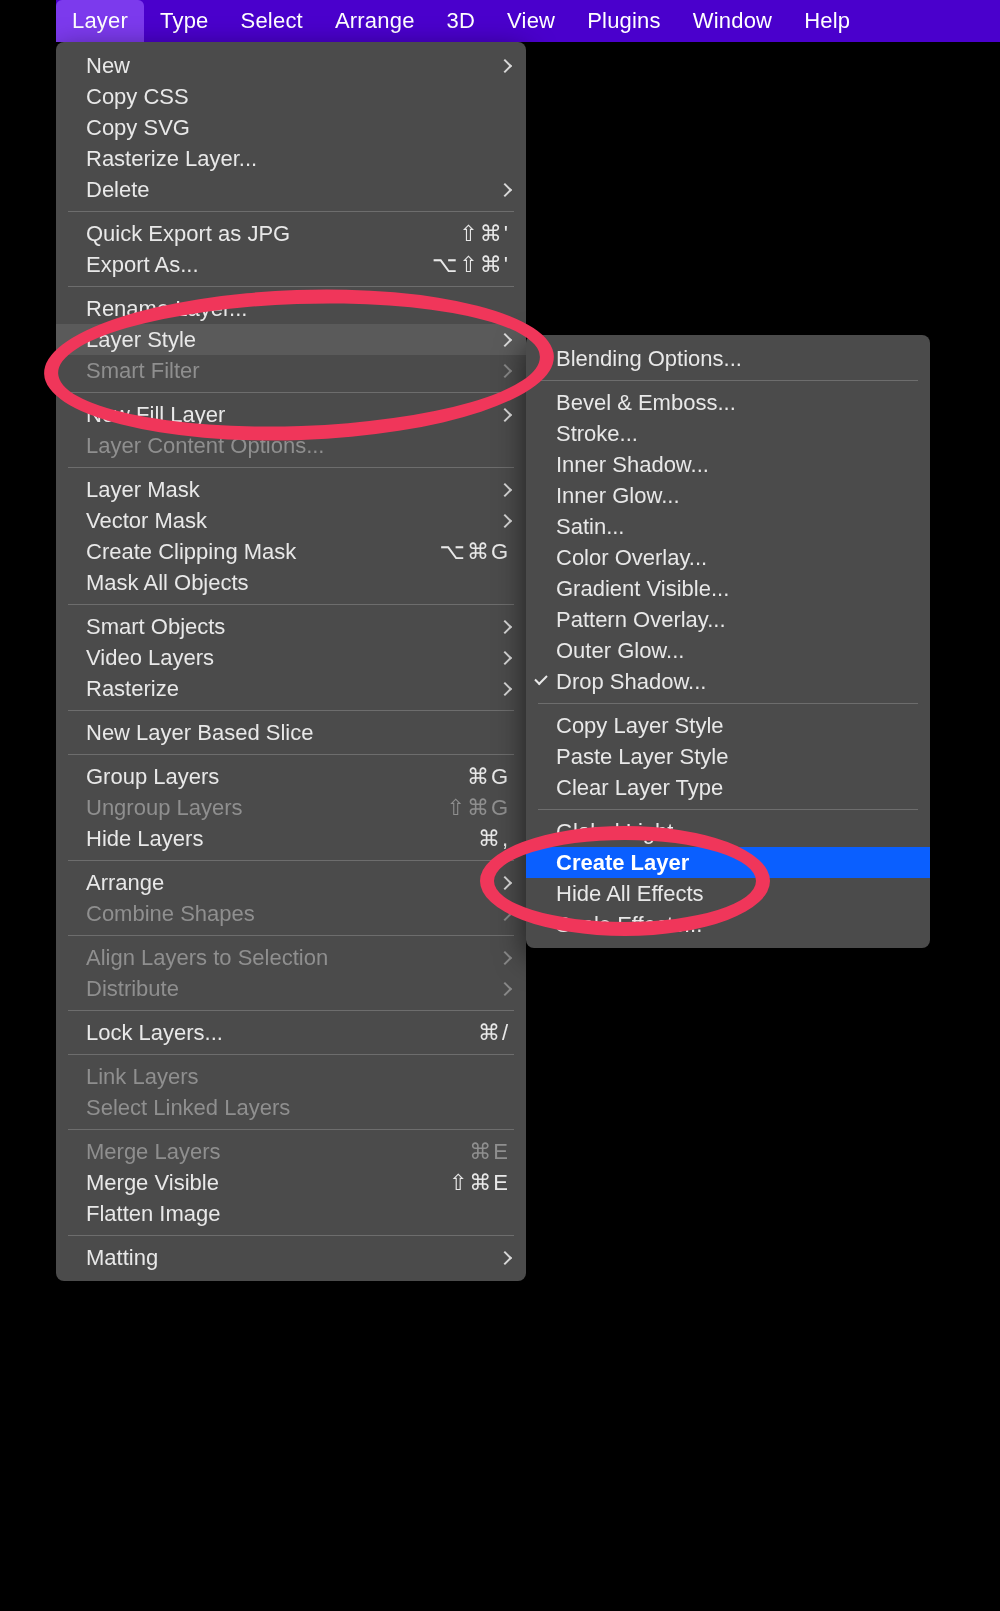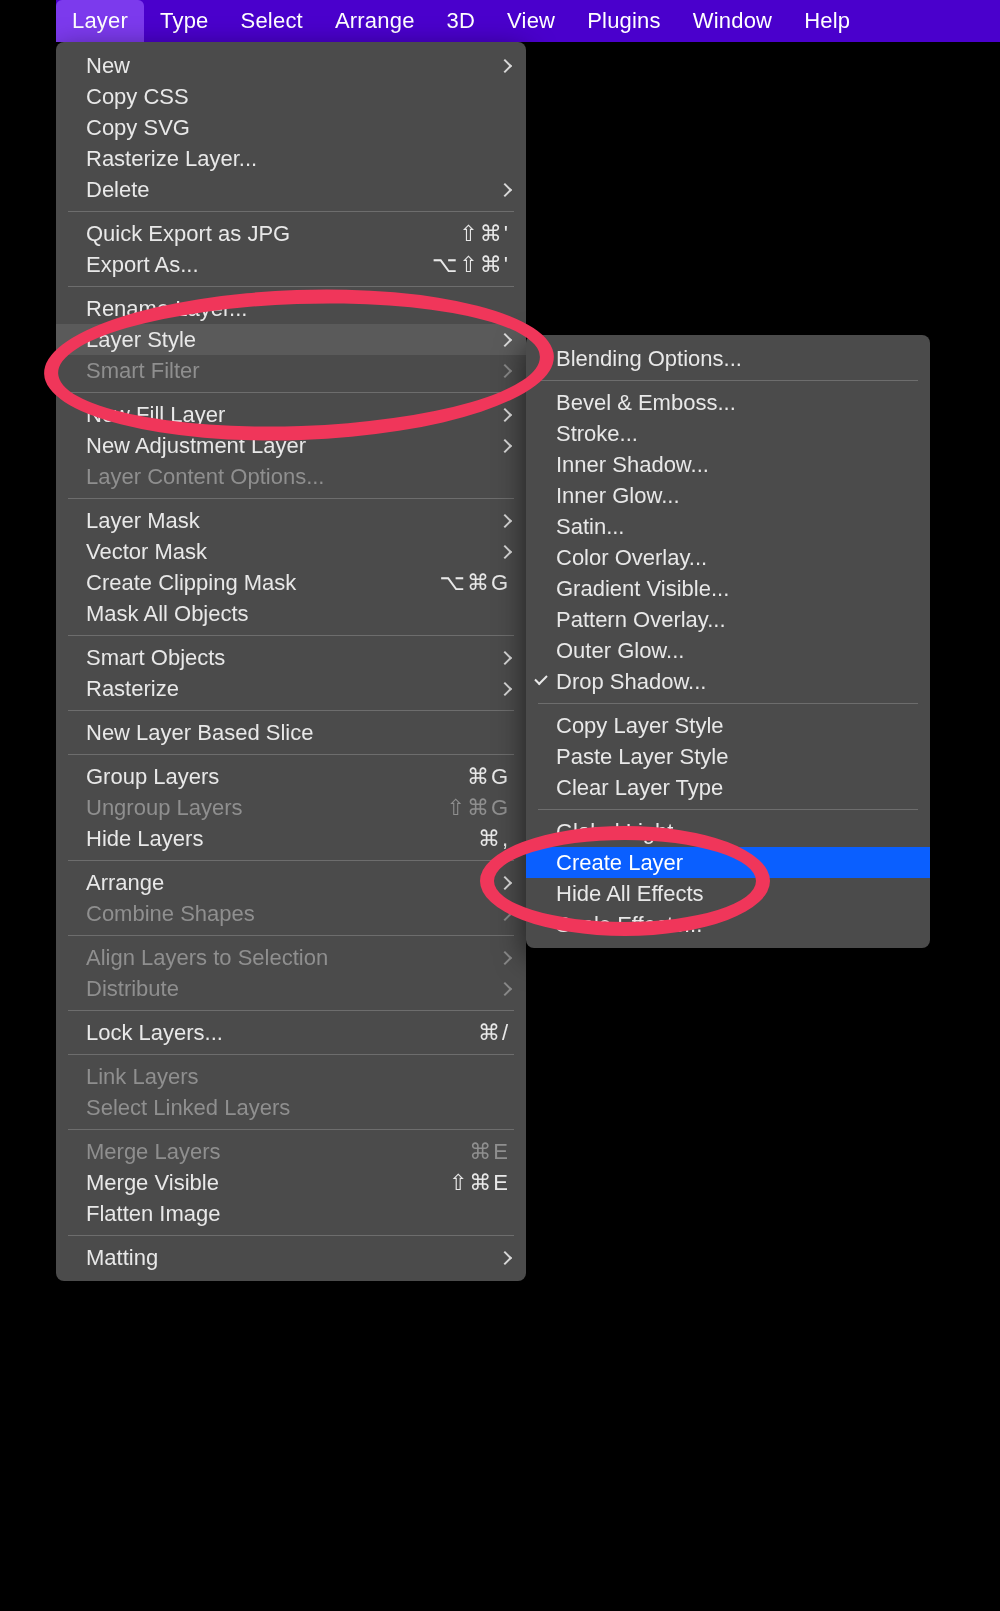--- a/index.html
+++ b/index.html
@@ -76,21 +76,21 @@
     color:var(--menu-text);
     font-size:22px;
     margin-left:24px;
     letter-spacing:2px;
     text-align:right;
     min-width:80px;
   }
   .menu .row.disabled,
   .menu .row.disabled .shortcut{color:var(--menu-disabled);}
   .menu .row.hover{background:var(--menu-hover);}
-  .menu .row.hilite{background:var(--submenu-hilite);color:var(--submenu-hilite-text);}
+  .menu .row.hilite{background:var(--submenu-hilite);color:var(--submenu-hilite-text);font-weight:bold;}
   .menu .sep{
     height:1px;
     margin:6px 12px;
     background:var(--menu-sep);
   }
   .menu .row .chev{
     margin-left:12px;
     width:10px;height:10px;
     border-right:2px solid currentColor;
     border-bottom:2px solid currentColor;
@@ -214,24 +214,20 @@
     </div>
     <div class="row disabled">
       <span class="label">Smart Filter</span>
       <span class="chev"></span>
     </div>
     <div class="sep"></div>
     <div class="row">
       <span class="label">New Fill Layer</span>
       <span class="chev"></span>
     </div>
-    <div class="row">
-      <span class="label">New Adjustment Layer</span>
-      <span class="chev"></span>
-    </div>
     <div class="row disabled">
       <span class="label">Layer Content Options...</span>
     </div>
     <div class="sep"></div>
     <div class="row">
       <span class="label">Layer Mask</span>
       <span class="chev"></span>
     </div>
     <div class="row">
       <span class="label">Vector Mask</span>
@@ -243,20 +239,24 @@
     </div>
     <div class="row">
       <span class="label">Mask All Objects</span>
     </div>
     <div class="sep"></div>
     <div class="row">
       <span class="label">Smart Objects</span>
       <span class="chev"></span>
     </div>
     <div class="row">
+      <span class="label">Video Layers</span>
+      <span class="chev"></span>
+    </div>
+    <div class="row">
       <span class="label">Rasterize</span>
       <span class="chev"></span>
     </div>
     <div class="sep"></div>
     <div class="row">
       <span class="label">New Layer Based Slice</span>
     </div>
     <div class="sep"></div>
     <div class="row">
       <span class="label">Group Layers</span>

